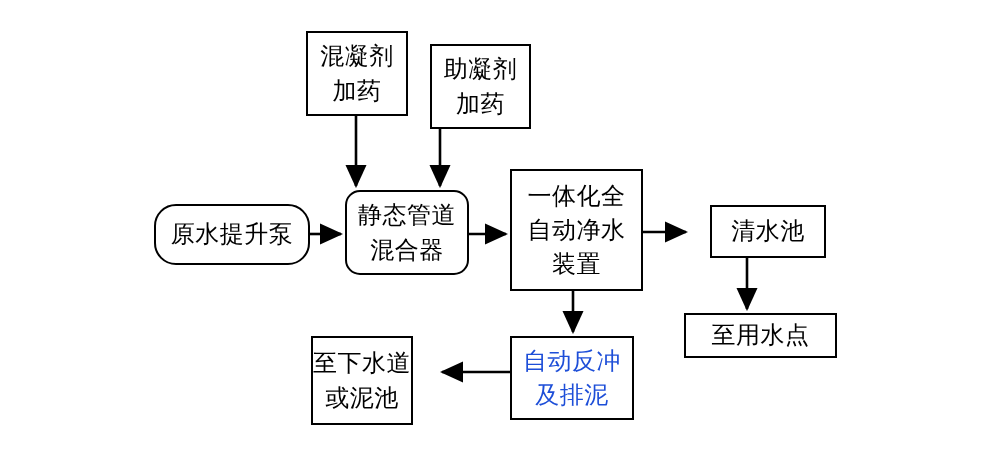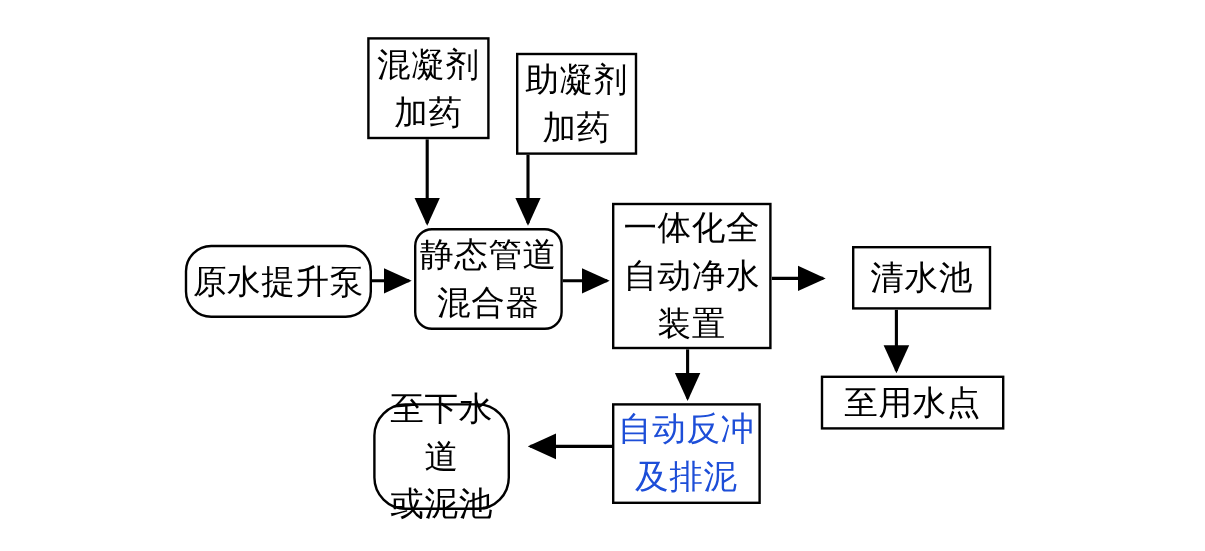--- a/index.html
+++ b/index.html
@@ -18,21 +18,21 @@
   .node {
     position: absolute;
     box-sizing: border-box;
     border: 2px solid #000000;
     background: #ffffff;
     display: flex;
     flex-direction: column;
     align-items: center;
     justify-content: center;
     color: #000000;
-    font-size: 28px;
+    font-size: 24px;
     line-height: 1.42;
     letter-spacing: 0.5px;
     text-align: center;
     white-space: pre-line;
     z-index: 2;
   }
   .edge-layer {
     position: absolute;
     left: 0;
     top: 0;
@@ -71,16 +71,16 @@
       <div class="node" style="left: 154px; top: 204px; width: 156px; height: 61px; border-color: rgb(0, 0, 0); color: rgb(0, 0, 0); border-radius: 22px;">原水提升泵</div>
       <div class="node" style="left: 345px; top: 190px; width: 124px; height: 85px; border-color: rgb(0, 0, 0); color: rgb(0, 0, 0); border-radius: 15px;">静态管道
 混合器</div>
       <div class="node" style="left: 510px; top: 169px; width: 133px; height: 122px; border-color: rgb(0, 0, 0); color: rgb(0, 0, 0);">一体化全
 自动净水
 装置</div>
       <div class="node" style="left: 690px; top: 205px; width: 116px; height: 53px; border-color: rgb(0, 0, 0); color: rgb(0, 0, 0); margin-left: 20px;">清水池</div>
       <div class="node" style="left: 684px; top: 313px; width: 153px; height: 45px; border-color: rgb(0, 0, 0); color: rgb(0, 0, 0);">至用水点</div>
       <div class="node" style="left: 510px; top: 336px; width: 124px; height: 84px; border-color: rgb(0, 0, 0); color: #1d4ed8;">自动反冲
 及排泥</div>
-      <div class="node" style="left: 311px; top: 336px; width: 114px; height: 89px; border-color: rgb(0, 0, 0); color: rgb(0, 0, 0); border-radius: 27px;">至下水道
+      <div class="node" style="left: 311px; top: 336px; width: 102px; height: 89px; border-color: rgb(0, 0, 0); color: rgb(0, 0, 0);">至下水道
 或泥池</div>
     </div>
 </div>
 
 </body></html>

